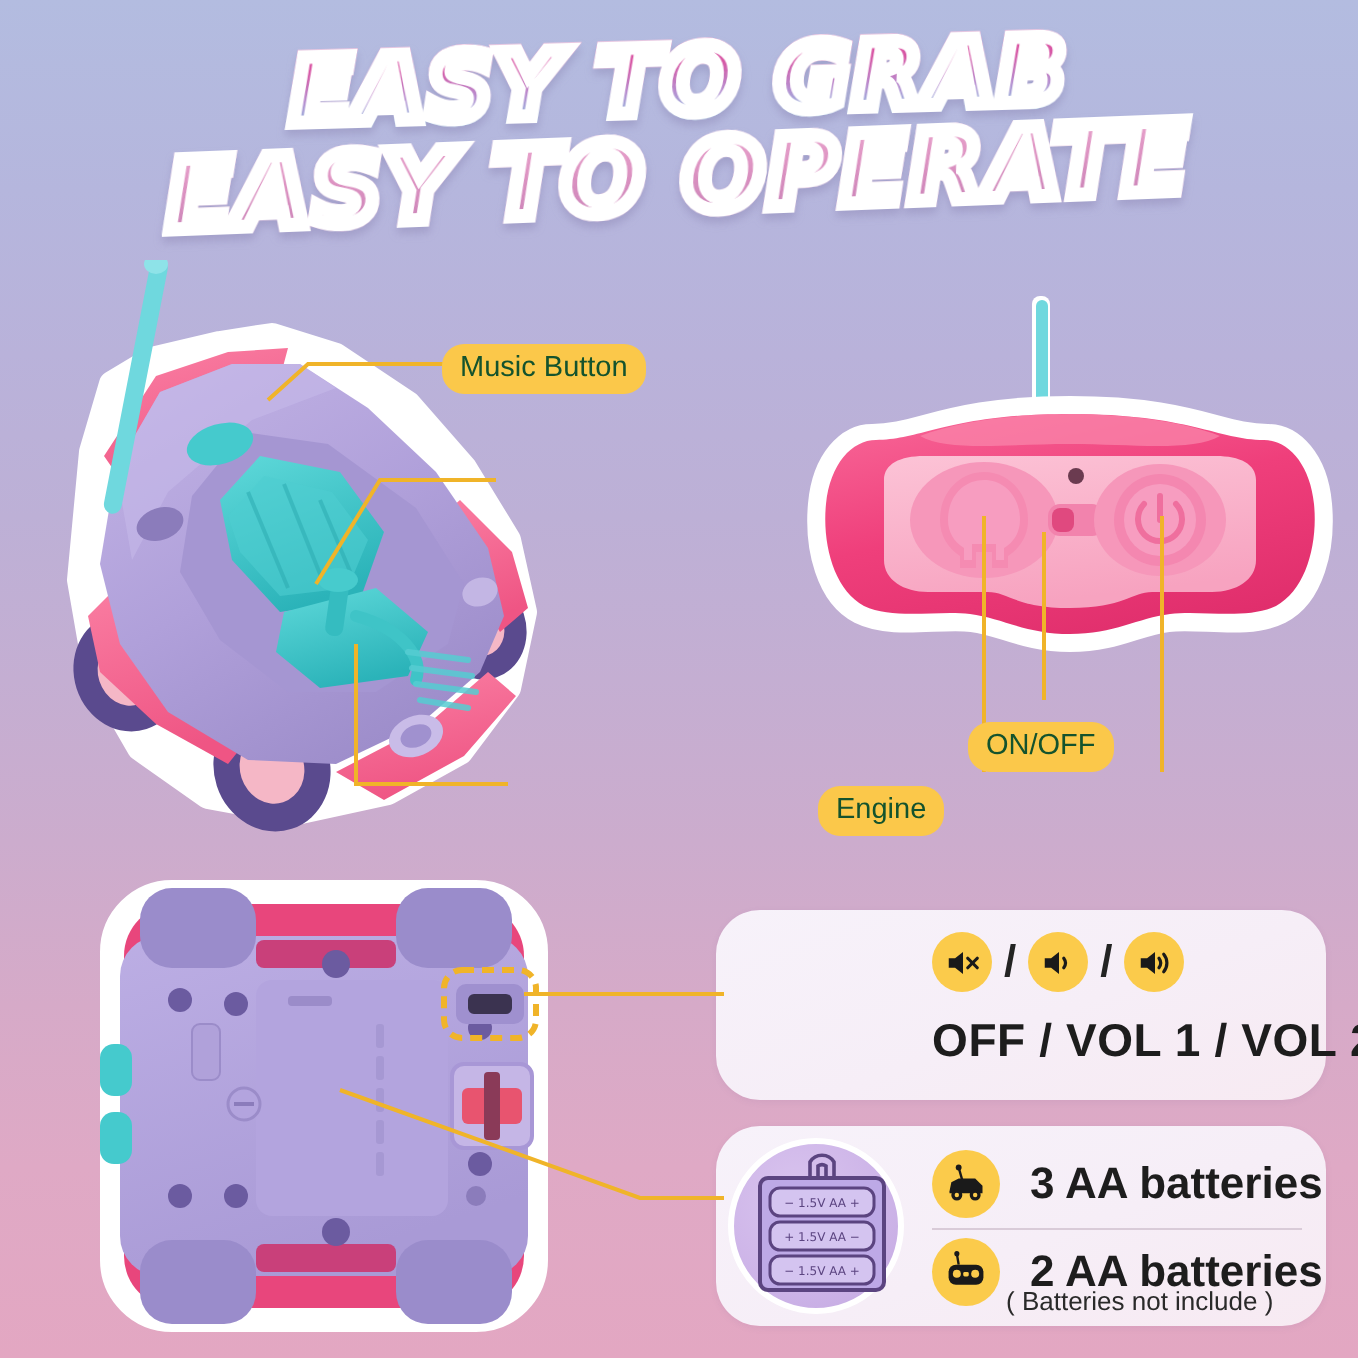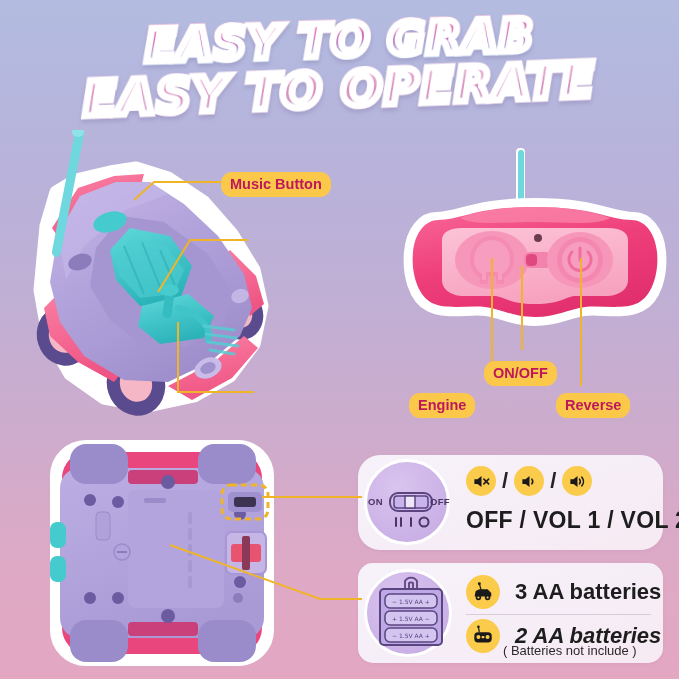--- a/index.html
+++ b/index.html
@@ -68,23 +68,23 @@
     transform: rotate(-2.2deg);
     display: inline-block;
     margin-top: 2px;
   }
 
   
   .badge {
     position: absolute;
     background: #fcc council;
     background: #fbc84a;
-    color: #be185d;
+    color: #14532d;
     font-size: 14.5px;
-    font-weight: bold;
+    font-weight: normal;
     border-radius: 11px;
     padding: 4px 9px;
     line-height: 1.18;
     white-space: pre-line;
     text-align: left;
     z-index: 30;
   }
   svg.leader-svg {
     position: absolute;
     z-index: 20;
@@ -339,21 +339,20 @@
   <div class="badge" style="left:409px; top:393px;">Engine</div>
 
   <svg class="leader-svg" style="left:519px; top:266px; width:6px; height:84px;">
     <line x1="3" y1="0" x2="3" y2="84" stroke="#f0b429" stroke-width="2"></line>
   </svg>
   <div class="badge" style="left:484px; top:361px;">ON/OFF</div>
 
   <svg class="leader-svg" style="left:578px; top:258px; width:6px; height:128px;">
     <line x1="3" y1="0" x2="3" y2="128" stroke="#f0b429" stroke-width="2"></line>
   </svg>
-  <div class="badge" style="left:556px; top:393px;">Reverse</div>
 
   <div class="product" style="left:22px; top:440px; width:300px; height:230px;">
     <svg width="300" height="230" viewBox="0 0 300 230">
       <defs>
         <linearGradient id="chassisG" x1="0" y1="0" x2="0.4" y2="1">
           <stop offset="0%" stop-color="#bcaee4"></stop>
           <stop offset="100%" stop-color="#a99ad6"></stop>
         </linearGradient>
       </defs>
 
@@ -412,35 +411,20 @@
 
   <svg class="leader-svg" style="left:262px; top:494px; width:100px; height:6px;">
     <line x1="0" y1="3" x2="100" y2="3" stroke="#f0b429" stroke-width="2"></line>
   </svg>
 
   <svg class="leader-svg" style="left:170px; top:545px; width:192px; height:56px;">
     <polyline points="0,0 150,54 192,54" fill="none" stroke="#f0b429" stroke-width="2"></polyline>
   </svg>
 
   <div class="panel" style="left:358px; top:455px; width:305px; height:95px;">
-    <div class="panel-circle" style="left:6px; top:4px; width:86px; height:86px;">
-      <svg width="80" height="80" viewBox="0 0 80 80" style="position:absolute;left:3px;top:3px;">
-        <rect x="20" y="28" width="42" height="18" rx="8" fill="none" stroke="#5b4480" stroke-width="2"></rect>
-        <rect x="24" y="31" width="34" height="12" rx="3" fill="#c9b5ec" stroke="#5b4480" stroke-width="1.5"></rect>
-        <rect x="35" y="31" width="10" height="12" fill="#f0e6fa" stroke="#5b4480" stroke-width="1.5"></rect>
-        <g stroke="#4a3566" stroke-width="2" stroke-linecap="round">
-          <line x1="26" y1="53" x2="26" y2="61"></line>
-          <line x1="31" y1="53" x2="31" y2="61"></line>
-          <line x1="41" y1="53" x2="41" y2="61"></line>
-        </g>
-        <circle cx="54" cy="57" r="4.5" fill="none" stroke="#4a3566" stroke-width="2"></circle>
-      </svg>
-      <div class="sw-text" style="left:1px; top:34px;">ON</div>
-      <div class="sw-text" style="left:63px; top:34px;">OFF</div>
-    </div>
 
     <div class="opt-row" style="left:108px; top:11px;">
       <div class="vol-badge">
         <svg width="19" height="19" viewBox="0 0 24 24">
           <path d="M3,9 L3,15 L7,15 L12,19 L12,5 L7,9 Z" fill="#1a1a1a"></path>
           <g stroke="#1a1a1a" stroke-width="2" stroke-linecap="round">
             <line x1="15" y1="9" x2="21" y2="15"></line>
             <line x1="21" y1="9" x2="15" y2="15"></line>
           </g>
         </svg>
@@ -458,21 +442,21 @@
           <path d="M3,9 L3,15 L7,15 L12,19 L12,5 L7,9 Z" fill="#1a1a1a"></path>
           <path d="M14.5,9 A5,5 0 0,1 14.5,15" stroke="#1a1a1a" stroke-width="2" fill="none" stroke-linecap="round"></path>
           <path d="M17.5,6.5 A8.5,8.5 0 0,1 17.5,17.5" stroke="#1a1a1a" stroke-width="2" fill="none" stroke-linecap="round"></path>
         </svg>
       </div>
     </div>
 
     <div class="vol-label" style="left:108px; top:52px;">OFF / VOL 1 / VOL 2</div>
   </div>
 
-  <div class="panel" style="left:358px; top:563px; width:305px; height:100px;border-radius:15px;">
+  <div class="panel" style="left:358px; top:563px; width:305px; height:100px;">
     <div class="panel-circle" style="left:6px; top:6px; width:88px; height:88px;">
       <svg width="82" height="82" viewBox="0 0 82 82" style="position:absolute;left:3px;top:3px;">
         <path d="M35,6 A7,7 0 0,1 47,6 L47,14 L43,14 L43,8 A3.5,3.5 0 0,0 39,8 L39,14 L35,14 Z" fill="none" stroke="#5b4480" stroke-width="1.8"></path>
         <rect x="10" y="14" width="62" height="56" rx="4" fill="#bda9e6" stroke="#5b4480" stroke-width="2"></rect>
         <g>
           <rect x="15" y="19" width="52" height="14" rx="5" fill="#d4c4f0" stroke="#5b4480" stroke-width="1.5"></rect>
           <text x="41" y="28.5" font-family="DejaVu Sans, sans-serif" font-size="6" fill="#5b4480" text-anchor="middle">− 1.5V AA +</text>
         </g>
         <g>
           <rect x="15" y="36" width="52" height="14" rx="5" fill="#d4c4f0" stroke="#5b4480" stroke-width="1.5"></rect>
@@ -495,21 +479,21 @@
           <circle cx="17" cy="18" r="3" fill="#1a1a1a"></circle>
           <circle cx="7" cy="18" r="1.2" fill="#fbcb4b"></circle>
           <circle cx="17" cy="18" r="1.2" fill="#fbcb4b"></circle>
         </svg>
       </div>
       <span class="bat-text" style="margin-left:15px;">3 AA batteries</span>
     </div>
 
     <div class="divider-line" style="left:108px; top:51px; width:185px;"></div>
 
-    <div class="opt-row" style="left:108px; top:56px;font-style:italic;">
+    <div class="opt-row" style="left:108px; top:56px;">
       <div class="bat-badge">
         <svg width="22" height="22" viewBox="0 0 24 24">
           <line x1="7" y1="2" x2="8" y2="8" stroke="#1a1a1a" stroke-width="1.3"></line>
           <circle cx="7" cy="2" r="1.4" fill="#1a1a1a"></circle>
           <rect x="2.5" y="8" width="19" height="11" rx="4" fill="#1a1a1a"></rect>
           <circle cx="7" cy="13" r="2.2" fill="#fbcb4b"></circle>
           <circle cx="17" cy="13" r="2.2" fill="#fbcb4b"></circle>
           <rect x="10.5" y="12" width="3" height="2.4" rx="0.8" fill="#fbcb4b"></rect>
         </svg>
       </div>

